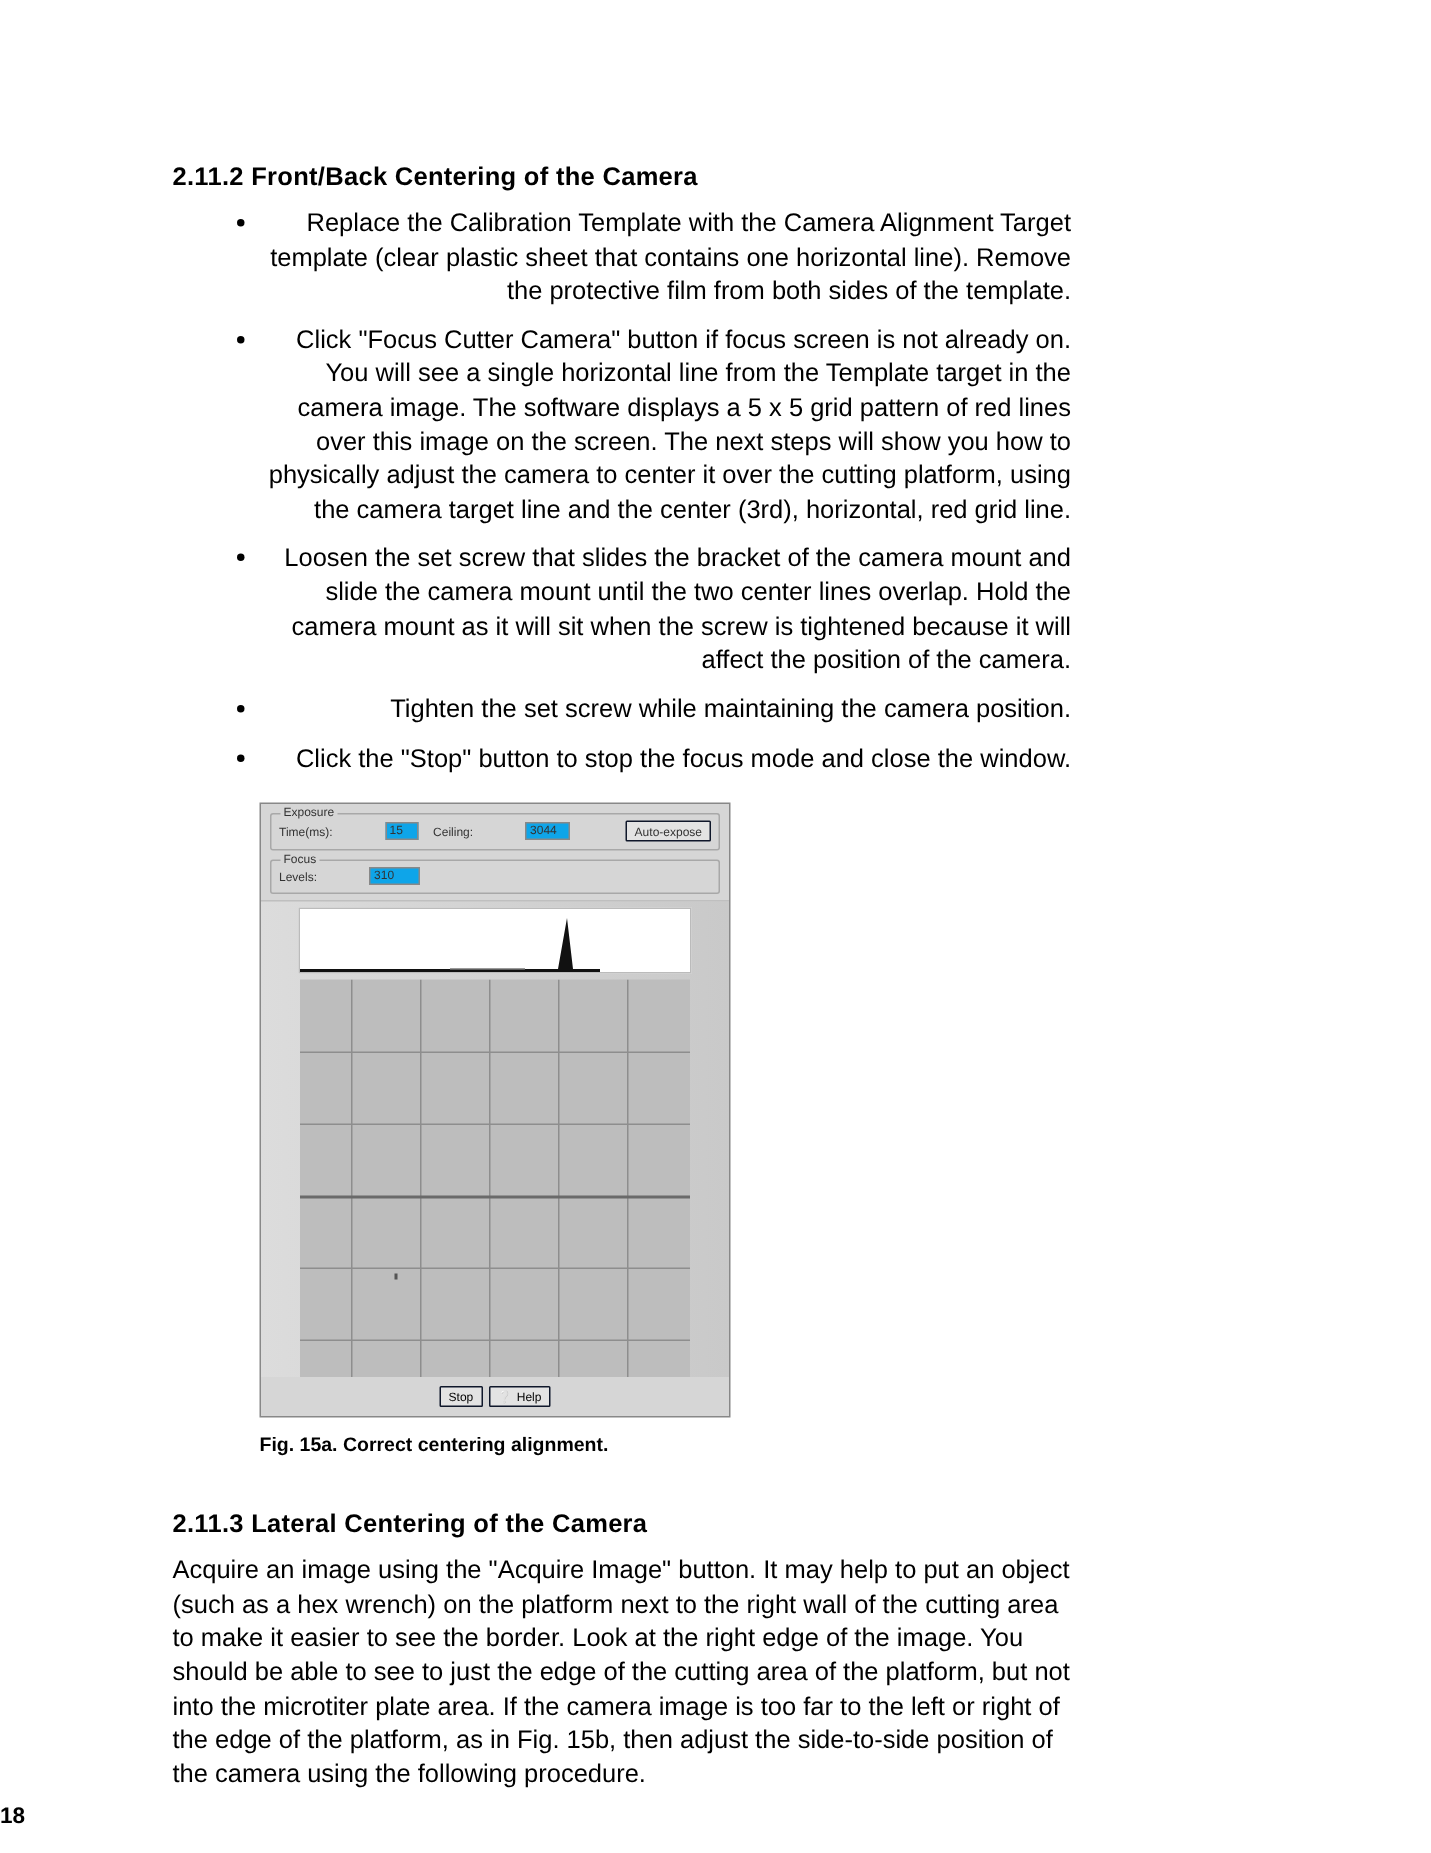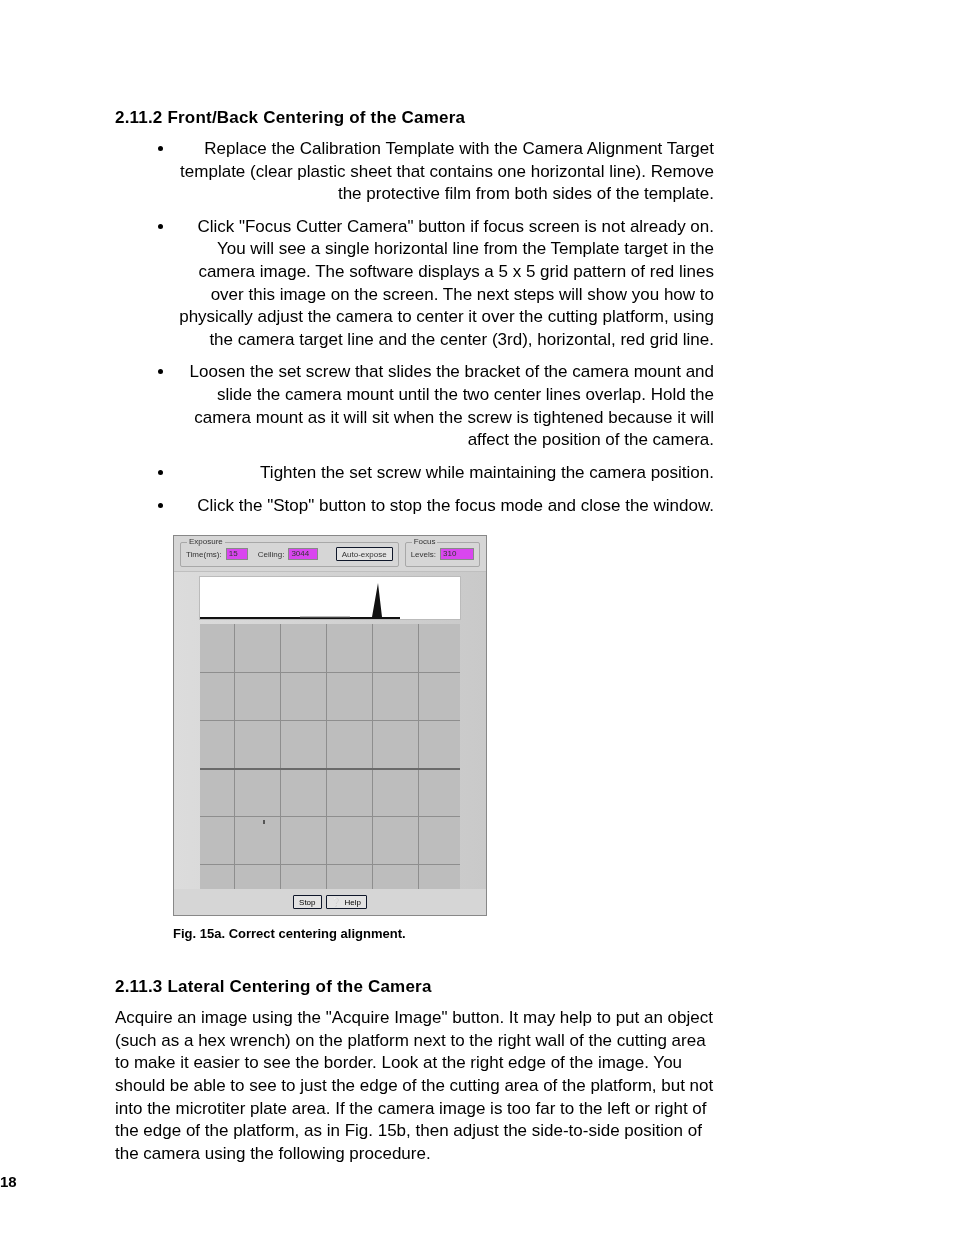--- a/index.html
+++ b/index.html
@@ -68,20 +68,21 @@
     box-sizing: border-box;
   }
   .fig-toolbar {
     display: flex;
     gap: 6px;
     padding: 6px 6px 4px 6px;
     background: #d6d6d6;
     border-bottom: 1px solid #bfbfbf;
     font-size: 8px;
     color: #333;
+    flex-direction: column;
   }
   .group {
     border: 1px solid #a8a8a8;
     border-radius: 2px;
     padding: 4px 5px 5px 5px;
     position: relative;
     background: #d6d6d6;
     display: flex;
     align-items: center;
     gap: 4px;
@@ -91,26 +92,27 @@
     top: -6px;
     left: 6px;
     background: #d6d6d6;
     padding: 0 2px;
     font-size: 8px;
   }
   .fld-label {
     font-size: 8px;
   }
   .fld-input {
-    background: #d946ef;
+    background: #0ea5e9;
     border: 1px solid #888;
     height: 12px;
     font-size: 8px;
     padding: 0 2px;
     box-sizing: border-box;
+    margin-left: 31px;
   }
   .w24 { width: 22px; }
   .w32 { width: 30px; }
   .w34 { width: 34px; }
   .btn {
     background: #e3e3e3;
     border: 1px solid #0f172a;
     border-radius: 1px;
     height: 14px;
     font-size: 8px;

